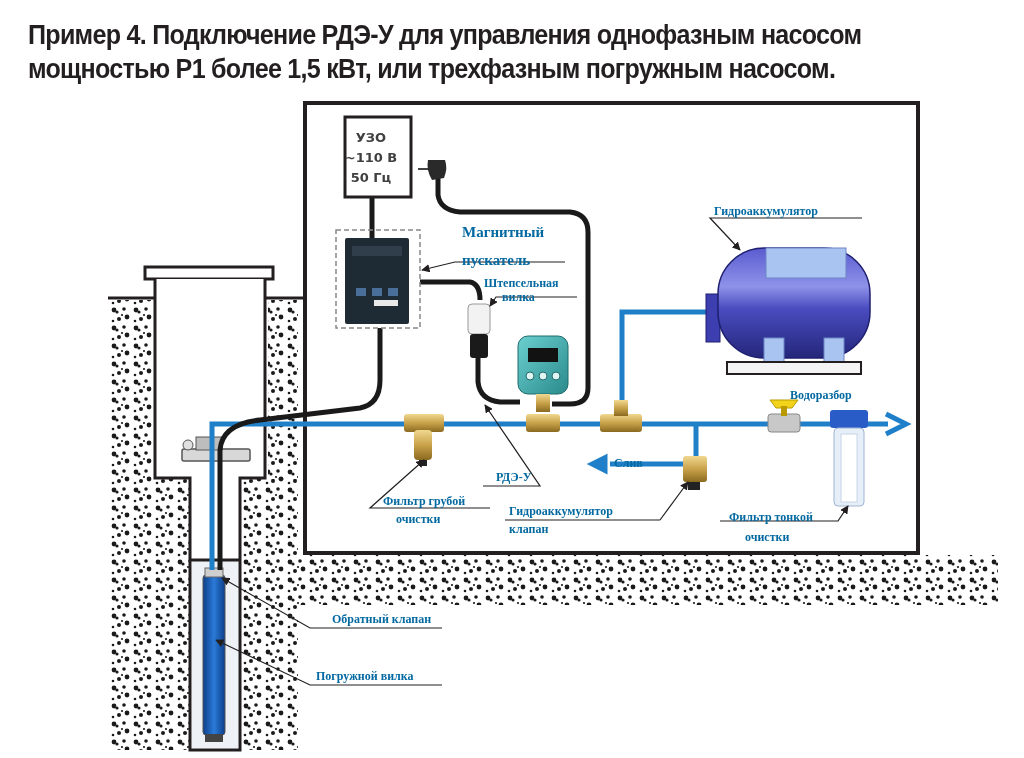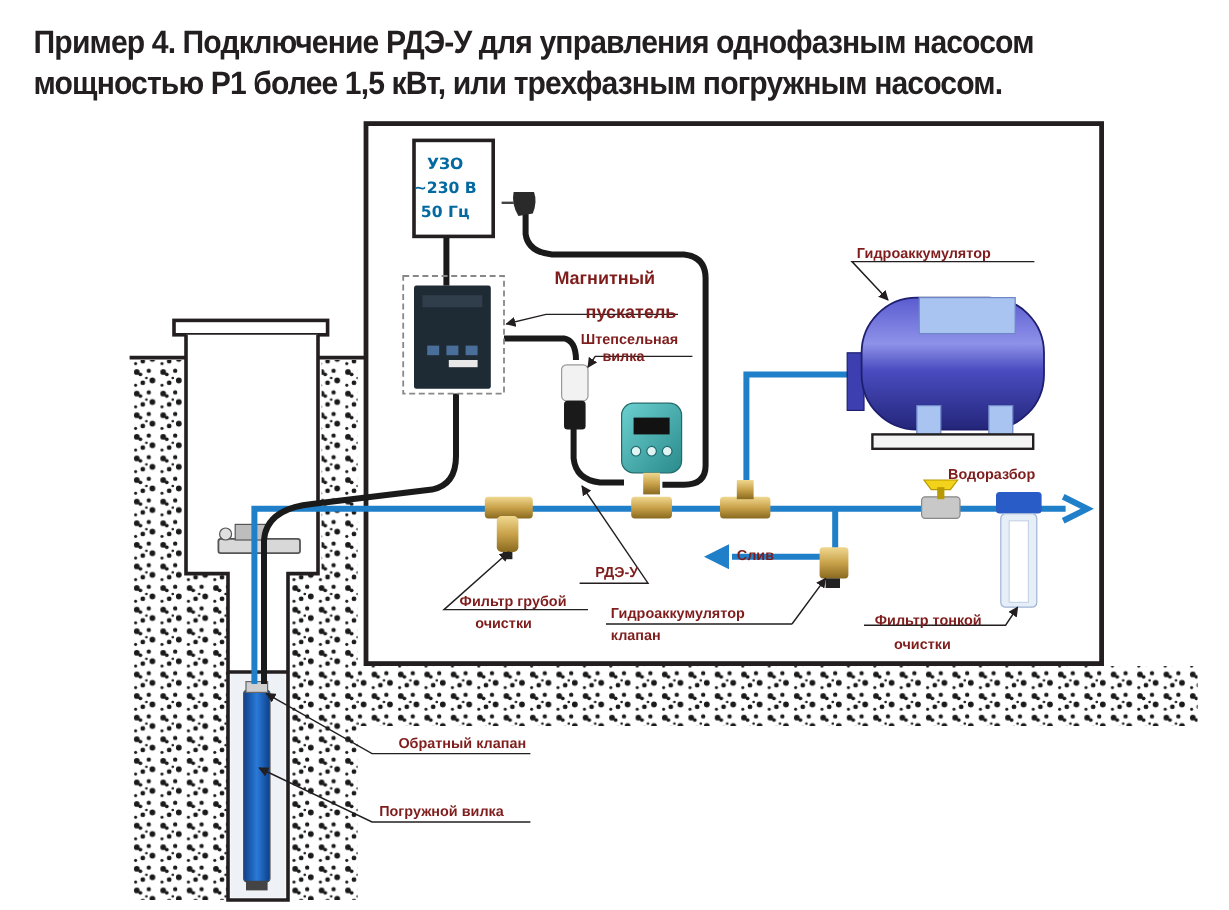--- a/index.html
+++ b/index.html
@@ -1,22 +1,22 @@
 <!DOCTYPE html>
 <html><head>
 <meta charset="utf-8">
 <style>
   html, body { margin:0; padding:0; background:#ffffff; }
   body { width:1024px; height:758px; position:relative; overflow:hidden; font-family:"DejaVu Sans", sans-serif; }
   .title { position:absolute; left:28px; top:18px; width:980px; font-family:"Liberation Sans", sans-serif; font-weight:bold; font-size:27px; line-height:34px; color:#231f20; letter-spacing:-0.8px; transform:scaleX(0.93); transform-origin:left top; }
-  .label { position:absolute; font-family:Liberation Sans, sans-serif; font-weight:bold; color:#7f1d1d; white-space:nowrap; }
+  .label { position:absolute; font-family:Liberation Serif, serif; font-weight:bold; color:#0369a1; white-space:nowrap; }
   .lbl-sm { font-size:12px; }
   .lbl-lg { font-size:15px; }
   svg#diagram { position:absolute; left:0; top:0; }
-  .uzo-text { position:absolute; left:336px; top:128px; width:70px; text-align:center; font-weight:bold; font-size:13px; line-height:20px; color:#0369a1; }
+  .uzo-text { position:absolute; left:336px; top:128px; width:70px; text-align:center; font-weight:bold; font-size:13px; line-height:20px; color:#404040; }
 </style>
 </head>
 <body>
 
 <svg id="diagram" width="1024" height="758" viewBox="0 0 1024 758">
   <defs>
     <pattern id="soil" width="22" height="18" patternUnits="userSpaceOnUse">
       <circle cx="4" cy="4" r="2.4" fill="#1a1a1a"></circle>
       <circle cx="7" cy="6" r="1.6" fill="#1a1a1a"></circle>
       <circle cx="14" cy="3" r="1.8" fill="#1a1a1a"></circle>
@@ -179,26 +179,26 @@
   </g>
 </svg>
 
 <div class="title">
   <div>Пример 4. Подключение РДЭ-У для управления однофазным насосом</div>
   <div>мощностью P1 более 1,5 кВт, или трехфазным погружным насосом.</div>
 </div>
 
 <div class="uzo-text">
   <div>УЗО</div>
-  <div>~230 В</div>
+  <div>~110 В</div>
   <div>50 Гц</div>
 </div>
 
 <div class="label lbl-lg" style="left:462px;top:224px;">Магнитный</div>
-<div class="label lbl-lg" style="left:462px;top:252px;margin-left:26px;">пускатель</div>
+<div class="label lbl-lg" style="left:462px;top:252px;">пускатель</div>
 <div class="label lbl-sm" style="left:484px;top:276px;">Штепсельная</div>
 <div class="label lbl-sm" style="left:502px;top:290px;">вилка</div>
 <div class="label lbl-sm" style="left:714px;top:204px;">Гидроаккумулятор</div>
 <div class="label lbl-sm" style="left:790px;top:388px;">Водоразбор</div>
 <div class="label lbl-sm" style="left:496px;top:470px;">РДЭ-У</div>
 <div class="label lbl-sm" style="left:614px;top:456px;">Слив</div>
 <div class="label lbl-sm" style="left:383px;top:494px;text-align:right;">Фильтр грубой</div>
 <div class="label lbl-sm" style="left:396px;top:512px;">очистки</div>
 <div class="label lbl-sm" style="left:509px;top:504px;">Гидроаккумулятор</div>
 <div class="label lbl-sm" style="left:509px;top:522px;">клапан</div>

